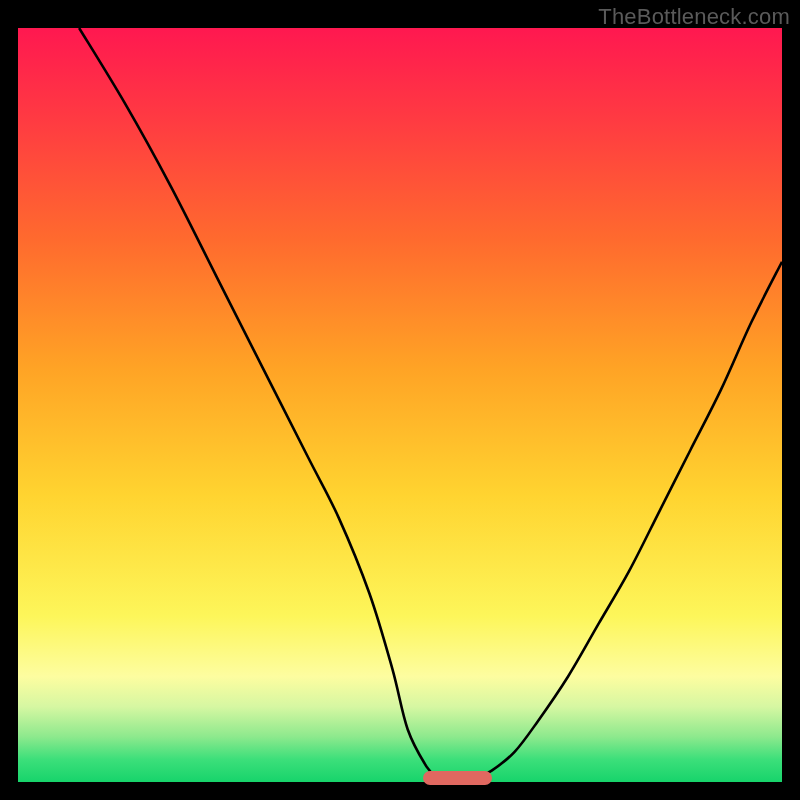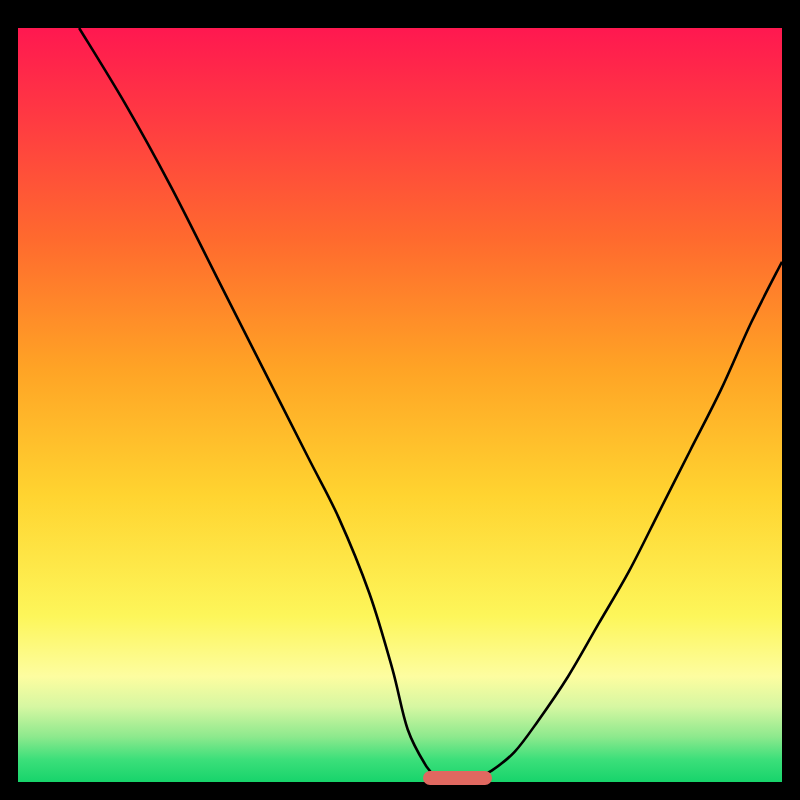--- a/index.html
+++ b/index.html
@@ -62,20 +62,21 @@
     z-index: 3;
     background: #e06860;
     border-radius: 999px;
   }
 </style>
 </head>
 <body>
 
 <div class="frame">
 
+  <div class="watermark">TheBottleneck.com</div>
 
   <div class="plot-area">
 
     <svg class="curve-svg" viewBox="0 0 764 754" preserveAspectRatio="none">
       <path fill="none" stroke="#000" stroke-width="2.6" d="M 61.12 0.00 C 68.76 12.57, 91.68 49.01, 106.96 75.40 C 122.24 101.79, 137.52 129.44, 152.80 158.34 C 168.08 187.24, 183.36 218.66, 198.64 248.82 C 213.92 278.98, 229.20 309.14, 244.48 339.30 C 259.76 369.46, 277.59 404.65, 290.32 429.78 C 303.05 454.91, 310.69 467.48, 320.88 490.10 C 331.07 512.72, 342.53 540.37, 351.44 565.50 C 360.35 590.63, 367.99 618.28, 374.36 640.90 C 380.73 663.52, 383.91 684.88, 389.64 701.22 C 395.37 717.56, 403.65 730.75, 408.74 738.92 C 413.83 747.09, 418.29 748.35, 420.20 750.23" id="left-path"></path>
       <path fill="none" stroke="#000" stroke-width="2.6" d="M 458.40 750.23 C 460.95 748.97, 467.31 747.09, 473.68 742.69 C 480.05 738.29, 488.96 732.01, 496.60 723.84 C 504.24 715.67, 510.61 706.25, 519.52 693.68 C 528.43 681.11, 539.89 664.78, 550.08 648.44 C 560.27 632.10, 570.45 613.25, 580.64 595.66 C 590.83 578.07, 601.01 561.73, 611.20 542.88 C 621.39 524.03, 631.57 502.67, 641.76 482.56 C 651.95 462.45, 662.13 442.35, 672.32 422.24 C 682.51 402.13, 692.69 383.28, 702.88 361.92 C 713.07 340.56, 723.25 315.42, 733.44 294.06 C 743.63 272.70, 758.91 243.79, 764.00 233.74" id="right-path"></path>
     </svg>
 
     <div class="marker" id="marker" style="left: 404.92px; width: 68.76px; top: 743.23px; height: 14px;"></div>
 

